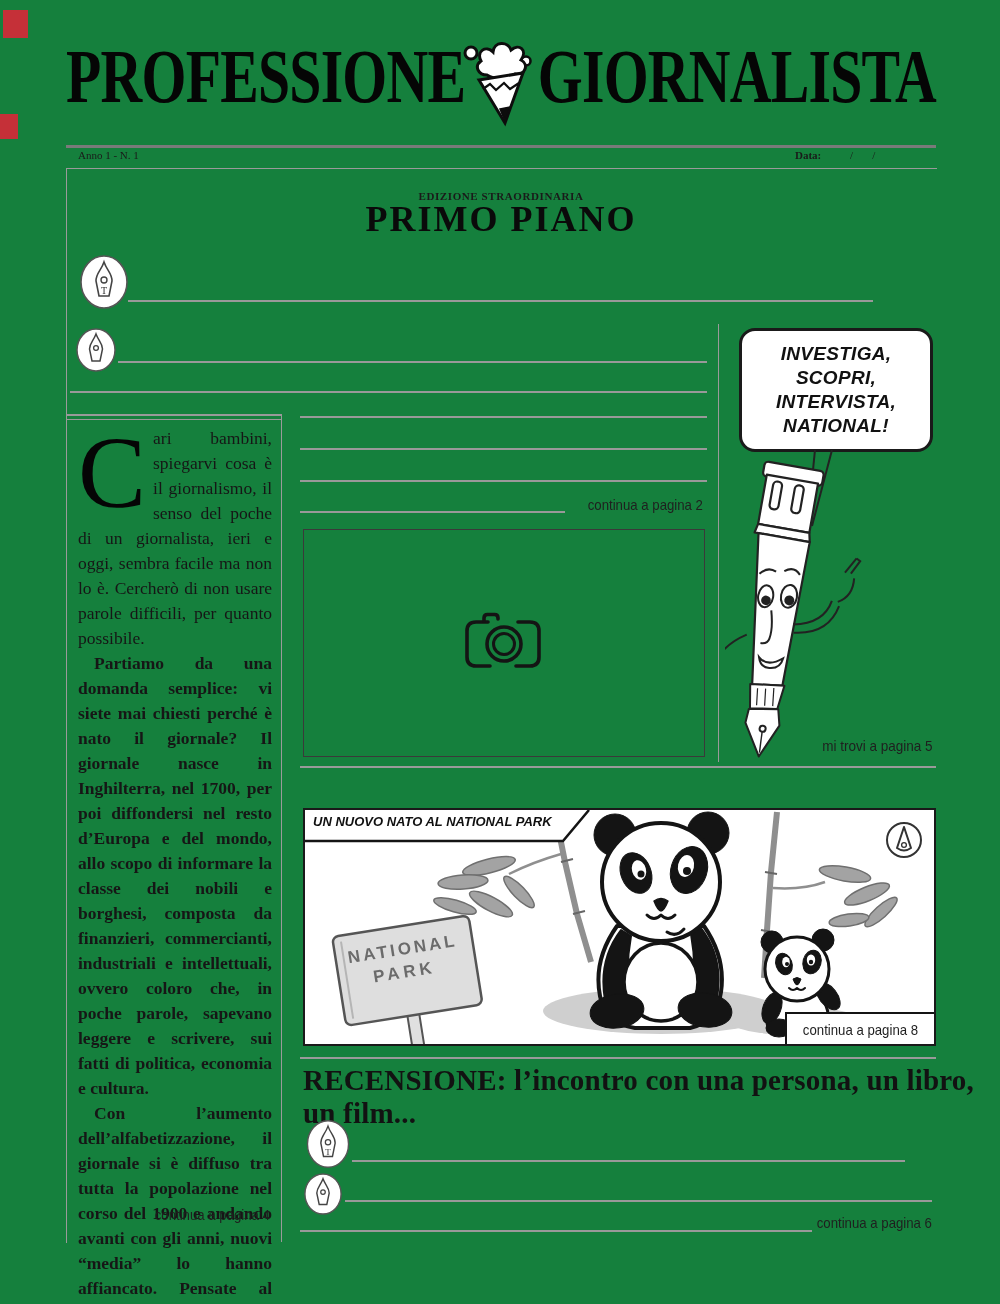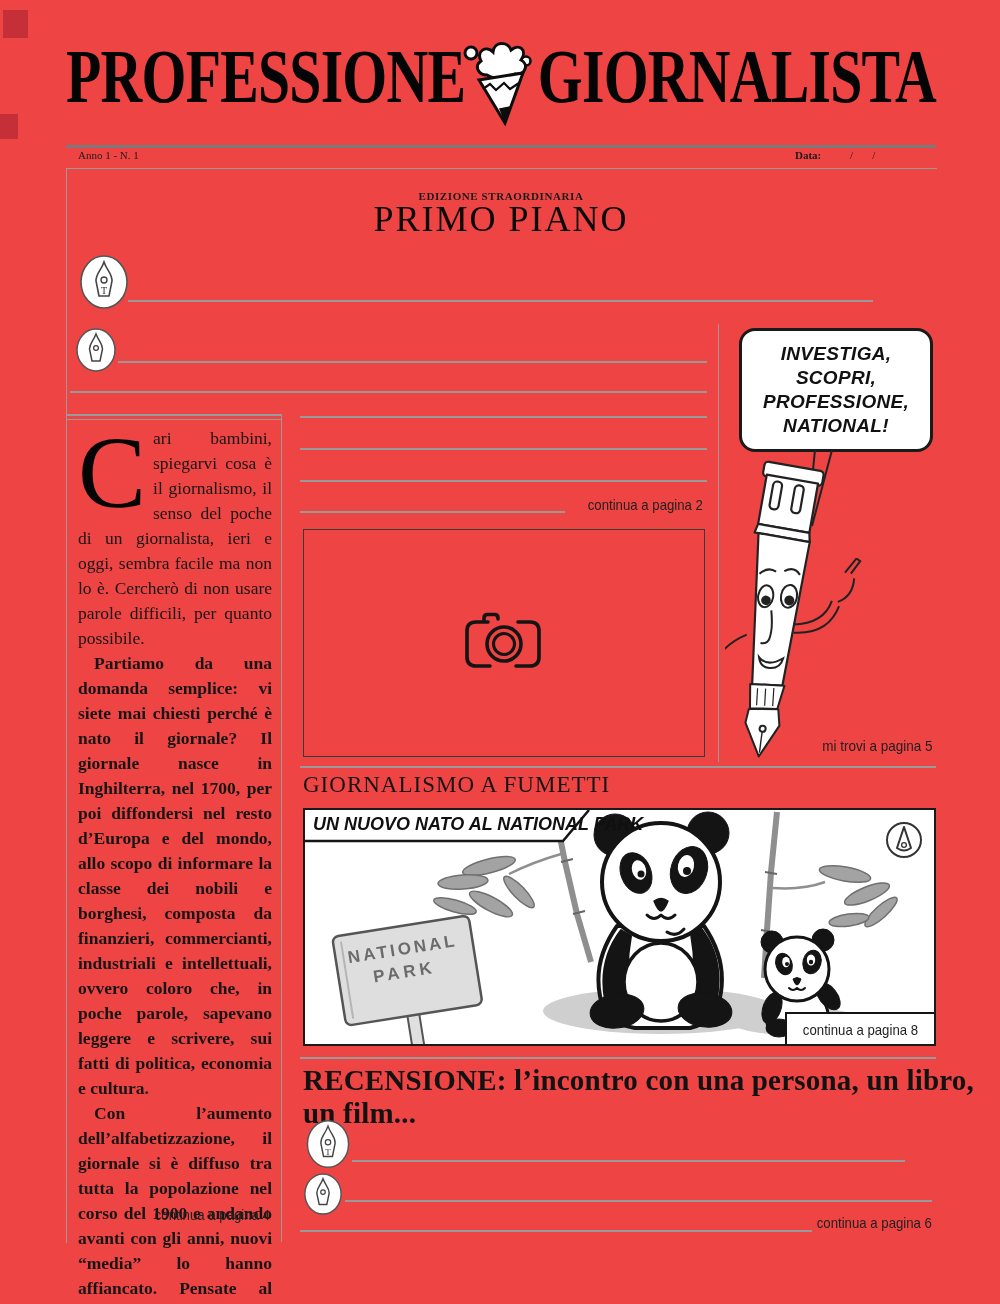--- a/index.html
+++ b/index.html
@@ -1,16 +1,16 @@
 <!DOCTYPE html>
 <html lang="it"><head>
 <meta charset="utf-8">
 <style>
   html,body{margin:0;padding:0;background:#fff;}
-  .page{position:relative;width:1000px;height:1304px;background:#ef4444;overflow:hidden;
+  .page{position:relative;width:1000px;height:1304px;background:#15803d;overflow:hidden;
         font-family:"Liberation Serif",serif;color:#141414;}
   .abs{position:absolute;}
 
   
   .redmark{position:absolute;background:#c53038;}
 
   
   .mastword{position:absolute;top:34px;font-weight:bold;font-size:76px;line-height:84px;
             letter-spacing:-1px;color:#050505;white-space:nowrap;}
   .mw-left{left:66px;transform:scaleX(.76);transform-origin:left top;}
@@ -19,21 +19,21 @@
   .rule{position:absolute;background:#7a7a7a;}
   .thinrule{position:absolute;background:#9a9a9a;}
 
   .issue{position:absolute;top:149px;font-size:11px;color:#1a1a1a;white-space:pre;}
 
   
   .frame{position:absolute;left:66px;top:168px;width:870px;height:1074px;
          border-top:1px solid #9a9a9a;border-left:1px solid #9a9a9a;}
 
   .h-primo{position:absolute;left:66px;top:198px;width:870px;text-align:center;
-           font-weight:normal;font-size:36px;letter-spacing:2px;color:#0a0a0a;}
+           font-weight:bold;font-size:36px;letter-spacing:2px;color:#0a0a0a;}
 
   .wline{position:absolute;height:2px;background:#999;}
 
   .cont{position:absolute;font-family:"Liberation Sans",sans-serif;font-size:15px;color:#1f1f1f;
         transform:scaleX(.88);transform-origin:right center;white-space:nowrap;}
 
   
   .colrule{position:absolute;background:#9a9a9a;height:1.5px;}
   .article{position:absolute;left:78px;top:426px;width:194px;font-size:17.5px;line-height:25px;
            text-align:justify;color:#161616;}
@@ -50,21 +50,21 @@
   .bubble{position:absolute;left:739px;top:328px;width:194px;height:124px;border:3px solid #1a1a1a;
           border-radius:16px;box-sizing:border-box;display:flex;flex-direction:column;
           justify-content:center;align-items:center;background:#fff;
           font-family:"Liberation Sans",sans-serif;font-weight:bold;font-style:italic;
           font-size:19px;line-height:24px;color:#111;letter-spacing:.3px;}
 
   
   .panel{position:absolute;left:303px;top:808px;width:633px;height:238px;
          border:2px solid #1a1a1a;box-sizing:border-box;background:#fff;overflow:hidden;}
   .caption{position:absolute;left:8px;top:4px;font-family:"Liberation Sans",sans-serif;
-           font-weight:bold;font-style:italic;font-size:18px;color:#101010;white-space:nowrap;}
+           font-weight:bold;font-style:italic;font-size:13px;color:#101010;white-space:nowrap;}
   .signtext{position:absolute;left:44px;top:126px;width:130px;transform:rotate(-9deg);
             font-family:"Liberation Sans",sans-serif;font-weight:bold;color:#6b6b6b;
             font-size:17px;letter-spacing:3px;line-height:23px;}
   .signtext .l2{display:block;margin-left:22px;letter-spacing:4px;}
   .cornerbox{position:absolute;right:0;bottom:0;width:147px;height:30px;border-left:2px solid #141414;
              border-top:2px solid #141414;display:flex;align-items:center;justify-content:center;
              background:#fff;}
   .cornerbox span{font-family:"Liberation Sans",sans-serif;font-size:15px;transform:scaleX(.88);
              color:#1f1f1f;white-space:nowrap;}
 
@@ -149,21 +149,21 @@
         <circle cx="46" cy="32" r="10.5" stroke-width="3"></circle>
       </g>
     </svg>
   </div>
 
   <div class="thinrule" style="left:718px;top:324px;width:1px;height:438px;"></div>
 
   <div class="bubble">
     <span>INVESTIGA,</span>
     <span>SCOPRI,</span>
-    <span>PROFESSIONE,</span>
+    <span>INTERVISTA,</span>
     <span>NATIONAL!</span>
   </div>
 
   <svg class="abs" style="left:725px;top:450px;" width="215" height="312" viewBox="0 0 215 312">
     <g fill="none" stroke="#222" stroke-width="2">
       <path d="M90,0 L83,70"></path>
       <path d="M107,0 L87,76"></path>
     </g>
     <g transform="rotate(10,64,60)">
       <g fill="#fff" stroke="#222" stroke-width="2.2" stroke-linejoin="round">
@@ -197,21 +197,20 @@
         <path d="M64,241 L66,258 M72,240 L74,257 M80,238 L82,256" stroke-width="1.2"></path>
         <path d="M59,263 L88,258 L92,274 L77,308 L58,277 Z"></path>
         <path d="M76,282 L77,304" stroke-width="1.4"></path>
         <circle cx="76" cy="280" r="3"></circle>
       </g>
     </g>
   </svg>
   <div class="mitrovi">mi trovi a pagina 5</div>
 
   <div class="thinrule" style="left:300px;top:766px;width:636px;height:1.5px;"></div>
-  <div class="h-fumetti">GIORNALISMO A FUMETTI</div>
 
   <div class="panel">
     <svg width="629" height="234" viewBox="0 0 629 234">
 
       <ellipse cx="356" cy="201" rx="118" ry="23" fill="#cfcfcf"></ellipse>
       <ellipse cx="490" cy="211" rx="66" ry="14" fill="#cfcfcf"></ellipse>
 
       <g stroke="#8f8f8f" fill="none">
         <path d="M250,2 L260,52 L272,104 L286,152" stroke-width="6"></path>
         <path d="M256,52 l12,-3 M268,104 l12,-3" stroke="#666" stroke-width="2"></path>

